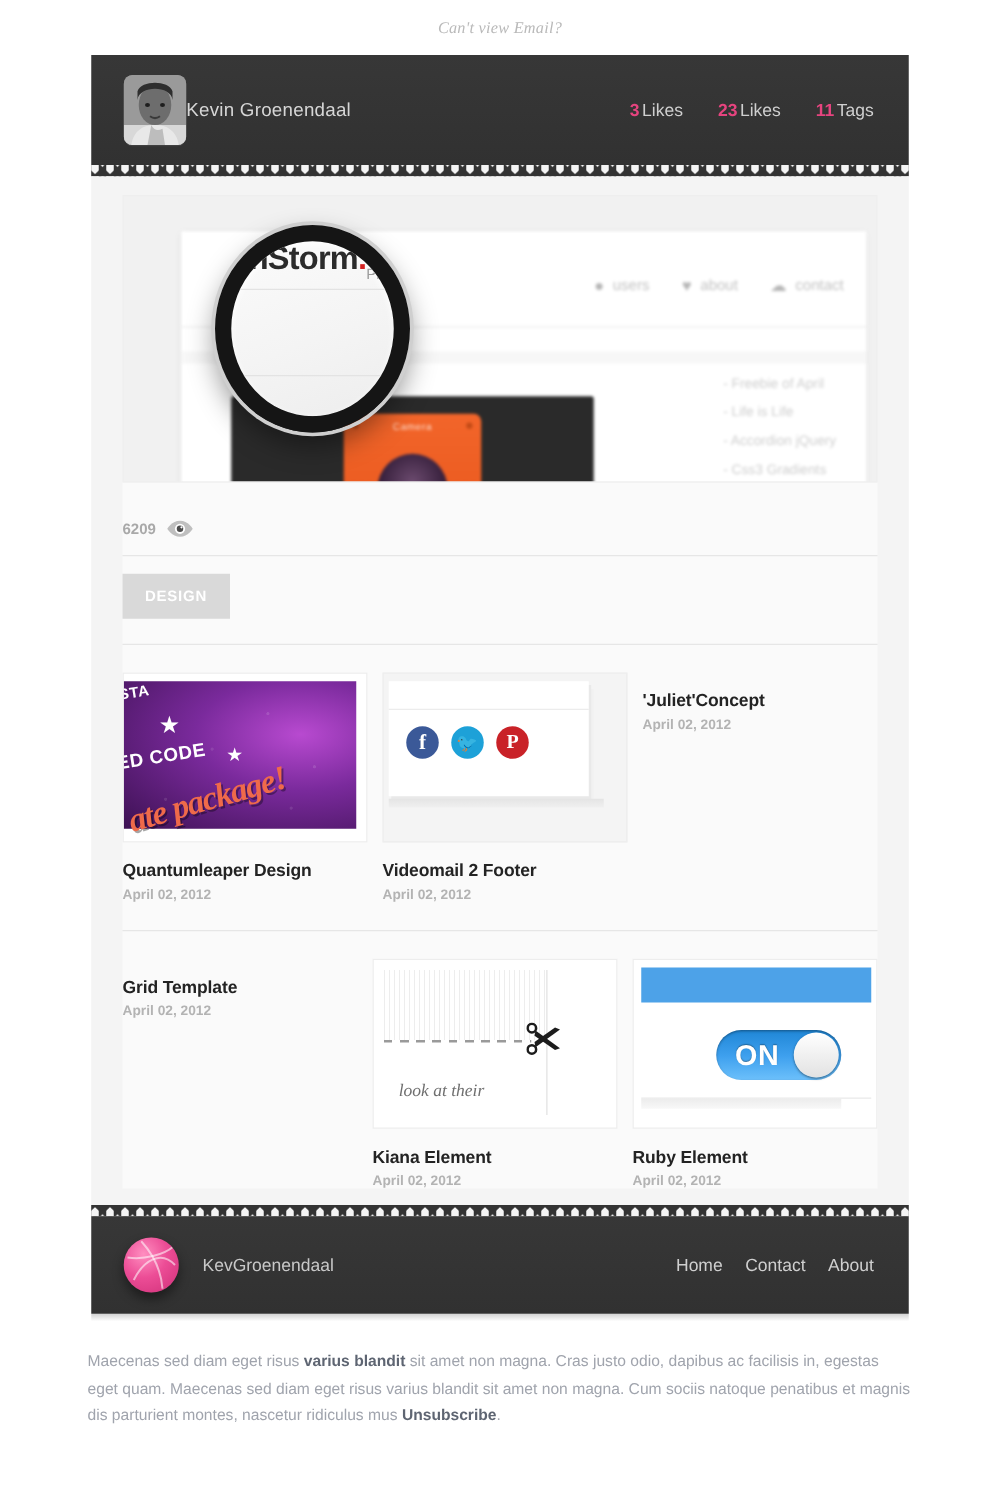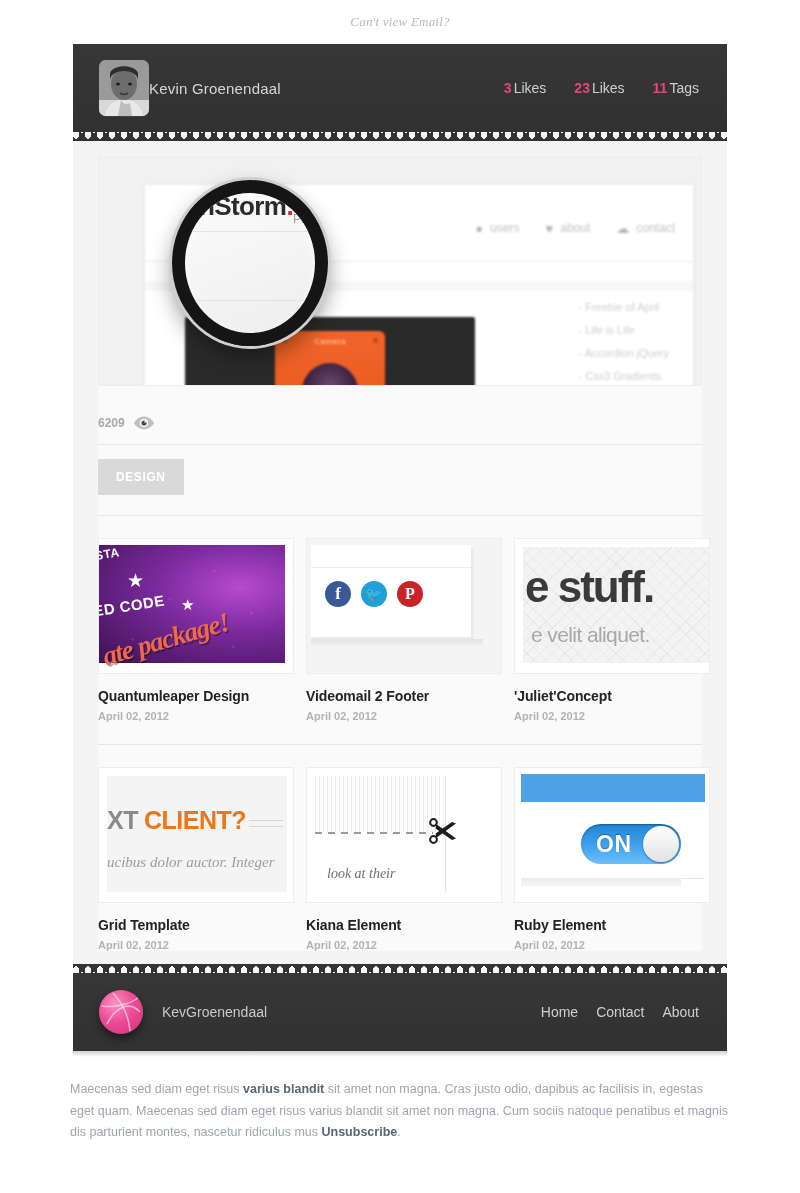--- a/index.html
+++ b/index.html
@@ -522,47 +522,31 @@
                 <span class="soc" style="background:#C92228;font-family:'Liberation Serif',serif;font-size:16px">P</span>
               </div>
             </div>
             <div class="t-card-shadow"></div>
           </div>
           <div class="thumb-title">Videomail 2 Footer</div>
           <div class="thumb-date">April 02, 2012</div>
         </div>
 
         <div class="thumb">
-          <div class="thumb-img">
-            <div class="t-hatch">
-              <span class="big">e stuff.</span>
-              <span class="small">e velit aliquet.</span>
-            </div>
-          </div>
           <div class="thumb-title">'Juliet'Concept</div>
           <div class="thumb-date">April 02, 2012</div>
         </div>
       </div>
 
       <div class="grid-sep"></div>
 
       
       <div class="grid-row">
 
         <div class="thumb">
-          <div class="thumb-img">
-            <div class="t-grid">
-              <span class="kt"><span>XT</span><em>CLIENT?</em></span>
-              <span class="ser">ucibus dolor auctor. Integer</span>
-              <span class="lines">
-                  <i></i>
-                  <i></i>
-                </span>
-            </div>
-          </div>
           <div class="thumb-title">Grid Template</div>
           <div class="thumb-date">April 02, 2012</div>
         </div>
 
         <div class="thumb">
           <div class="thumb-img">
             <div class="t-kiana">
               <div class="stripes"></div>
               <div class="vline"></div>
               <div class="dash"></div>

